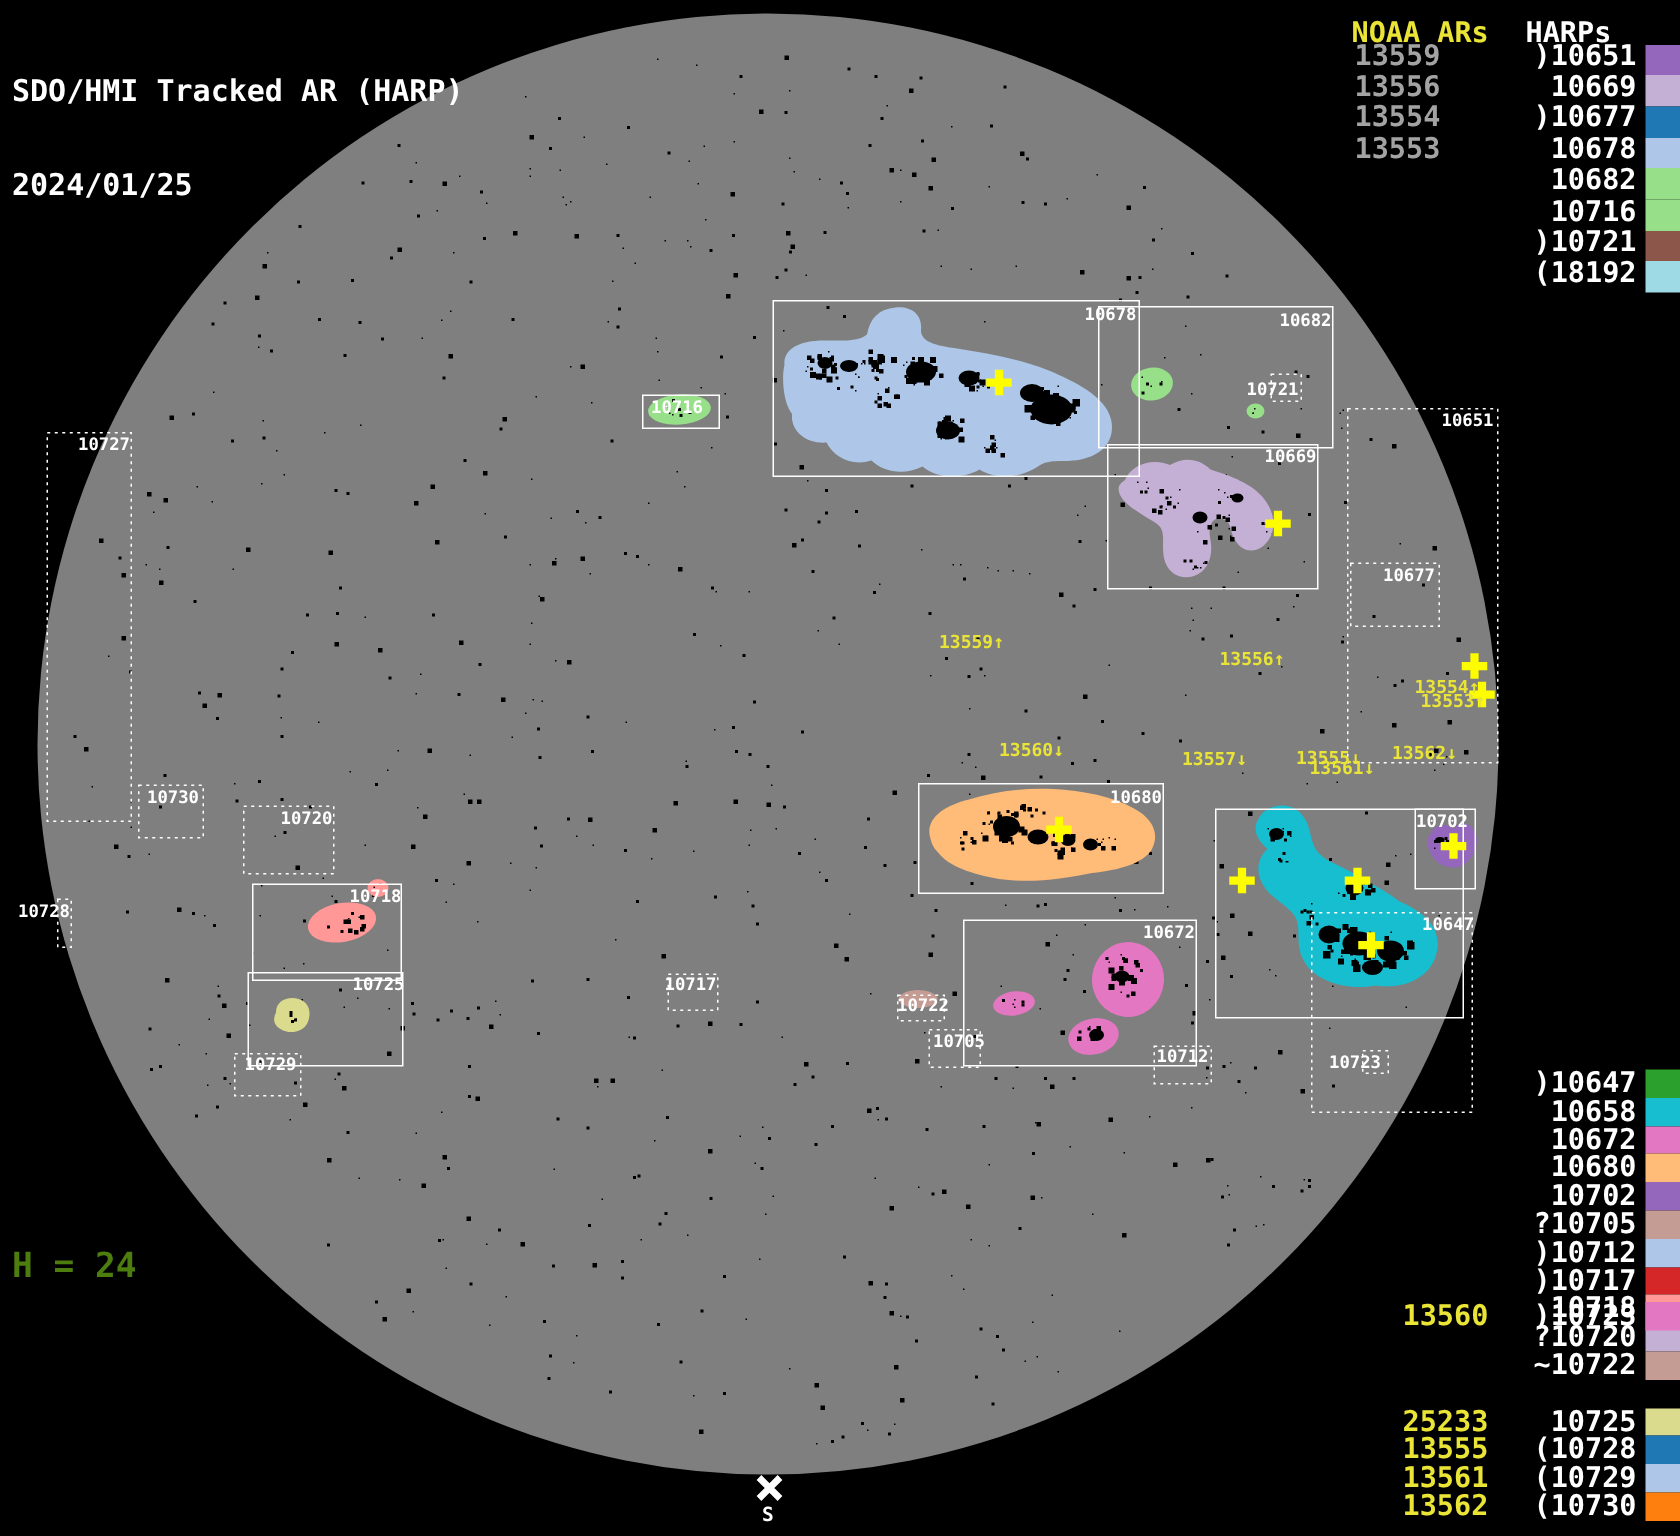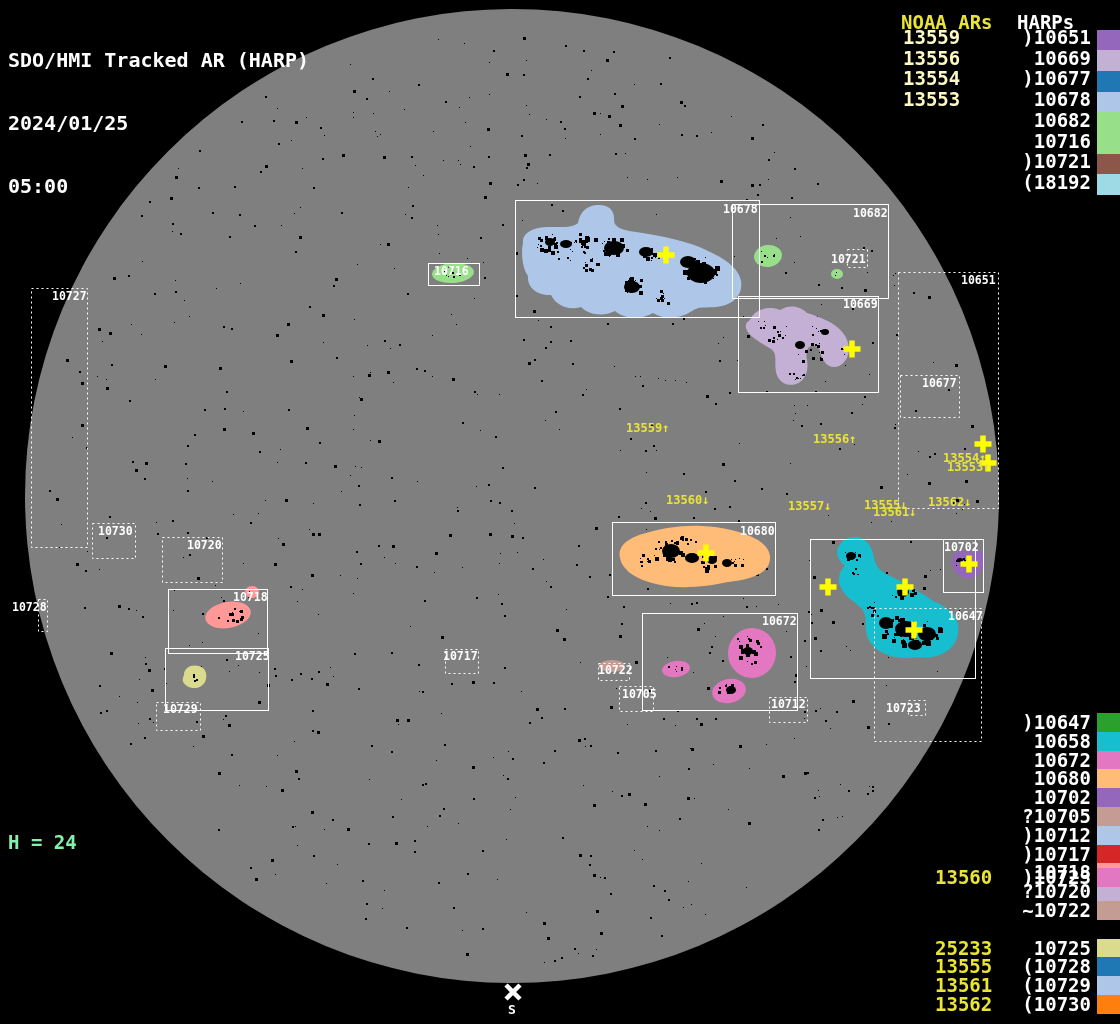--- a/index.html
+++ b/index.html
@@ -3,28 +3,28 @@
 <meta charset="utf-8">
 <style>
   html,body{margin:0;padding:0;background:#000;}
   #stage{position:relative;width:1120px;height:1024px;background:#000;overflow:hidden;
          font-family:"DejaVu Sans Mono",monospace;font-weight:bold;}
   #disk-svg{position:absolute;left:0;top:0;}
   .abs{position:absolute;}
   #title-block{left:8px;top:8px;font-size:20px;line-height:21px;color:#fff;white-space:pre;}
   #tr-noaa-header{left:901px;top:11px;font-size:19px;color:#e9e436;}
   #tr-harps-header{left:1017px;top:11px;font-size:19px;color:#fff;}
-  .tr-noaa-item{left:903px;width:60px;font-size:19px;line-height:20px;color:#fef9c3;}
+  .tr-noaa-item{left:903px;width:60px;font-size:19px;line-height:20px;color:#a3a3a3;}
   .tr-harp-item{left:1015px;width:76px;text-align:right;font-size:19px;line-height:20px;color:#fff;}
   .swatch{left:1097px;width:23px;}
   .br-row{left:935px;width:185px;height:18.8px;display:flex;align-items:center;font-size:19px;line-height:18.8px;}
   .br-noaa{width:60px;color:#e9e436;}
   .br-harp{width:96px;text-align:right;color:#fff;}
   .br-swatch{width:23px;height:18.8px;margin-left:6px;}
-  #legend-h{left:8px;top:831px;font-size:19px;color:#86efac;}
+  #legend-h{left:8px;top:831px;font-size:23px;color:#4d7c0f;}
   #legend-codes{left:8px;top:868px;font-size:19px;line-height:19px;color:#fff;white-space:pre;}
   #legend-foot{left:8px;top:990px;font-size:12px;line-height:12.2px;color:#fff;white-space:pre;}
 </style>
 </head>
 <body>
 
 <div id="stage">
 
   <svg id="disk-svg" width="1120" height="1024">
       <rect x="0" y="0" width="1120" height="1024" fill="#000"></rect>
@@ -1399,21 +1399,20 @@
       <text x="864" y="509" fill="#e9e436" font-size="12px" font-weight="bold" font-family="&quot;DejaVu Sans Mono&quot;, monospace">13555↓</text>
       <text x="873" y="516" fill="#e9e436" font-size="12px" font-weight="bold" font-family="&quot;DejaVu Sans Mono&quot;, monospace">13561↓</text>
       <text x="928" y="506" fill="#e9e436" font-size="12px" font-weight="bold" font-family="&quot;DejaVu Sans Mono&quot;, monospace">13562↓</text>
       <path d="M506 985 L520 999 M520 985 L506 999" stroke="#fff" stroke-width="4.5" fill="none"></path>
       <text x="508" y="1014" fill="#fff" font-size="13px" font-weight="bold" font-family="&quot;DejaVu Sans Mono&quot;, monospace">S</text>
     </svg>
 
   <div id="title-block" class="abs">
     <div>SDO/HMI Tracked AR (HARP)</div>
     <div>2024/01/25</div>
-    <div>05:00</div>
   </div>
 
   <div id="tr-noaa-header" class="abs">NOAA ARs</div>
   <div id="tr-harps-header" class="abs">HARPs</div>
   <div id="top-right-list">
       <div class="abs tr-noaa-item" style="top: 27px;">13559</div>
       <div class="abs tr-noaa-item" style="top: 47.7px;">13556</div>
       <div class="abs tr-noaa-item" style="top: 68.4px;">13554</div>
       <div class="abs tr-noaa-item" style="top: 89.1px;">13553</div>
       <div class="abs tr-harp-item" style="top: 27px;">)10651</div>

